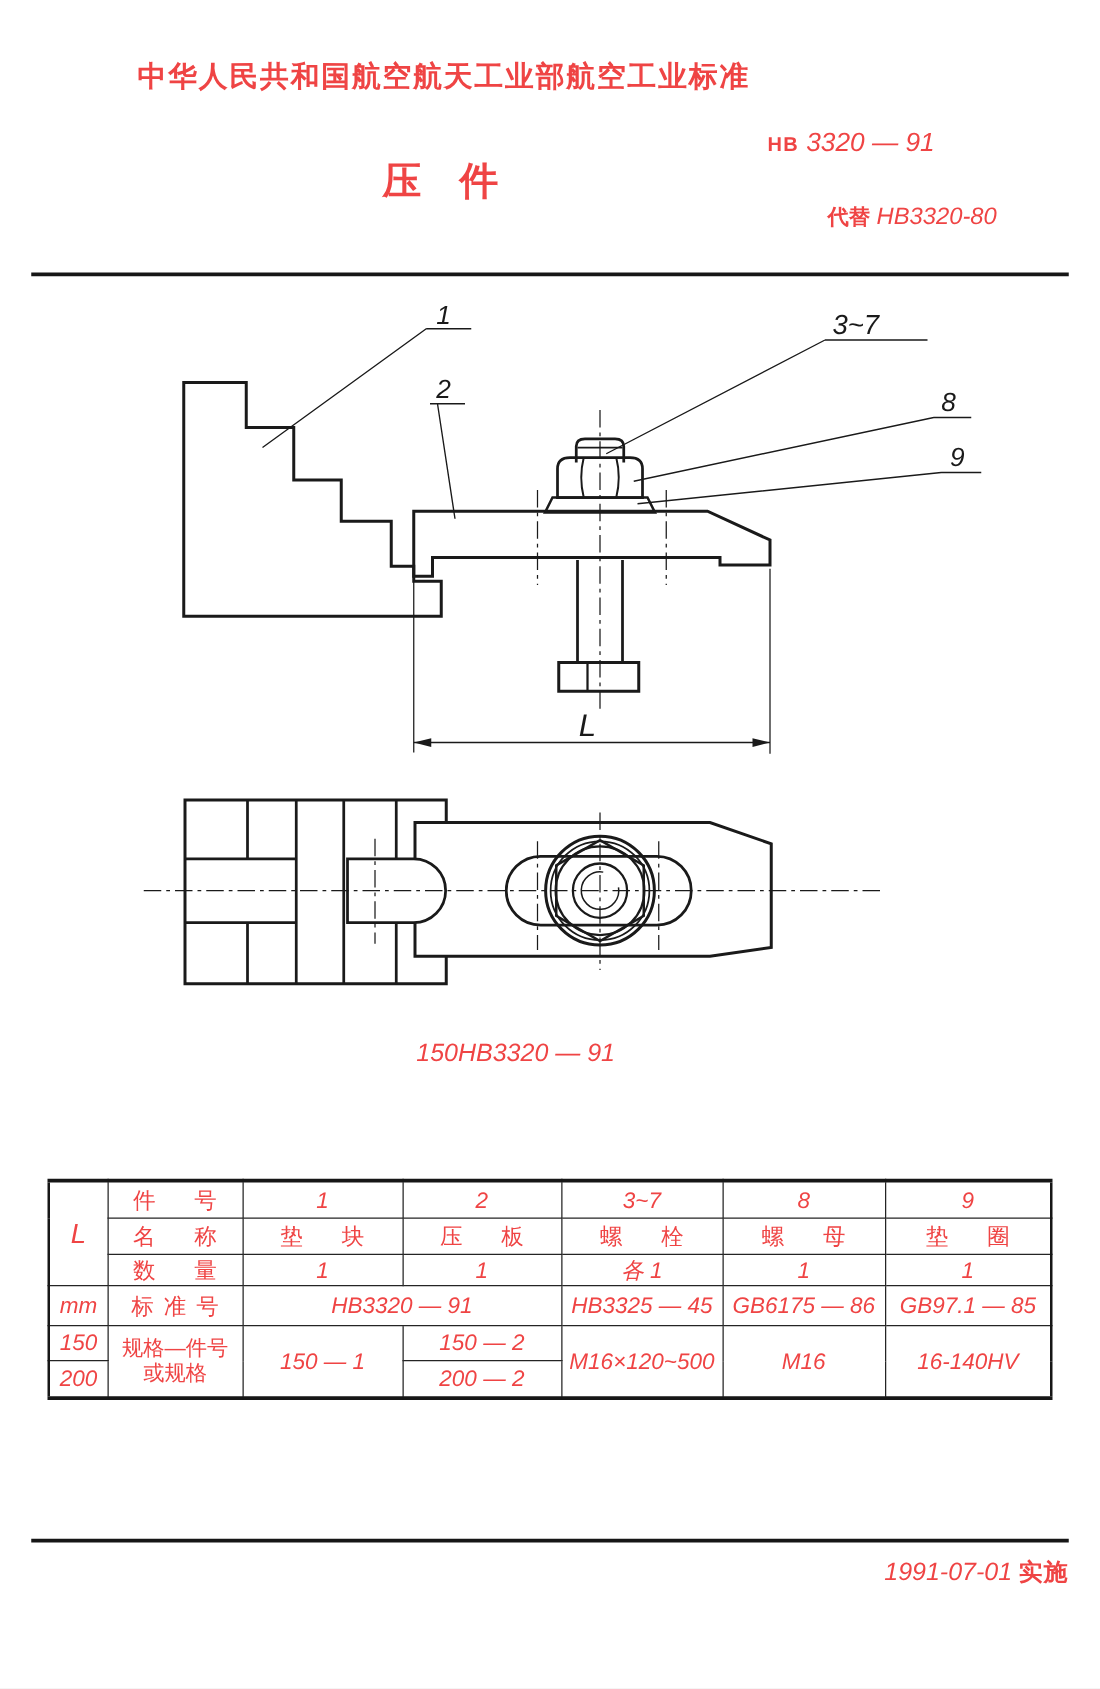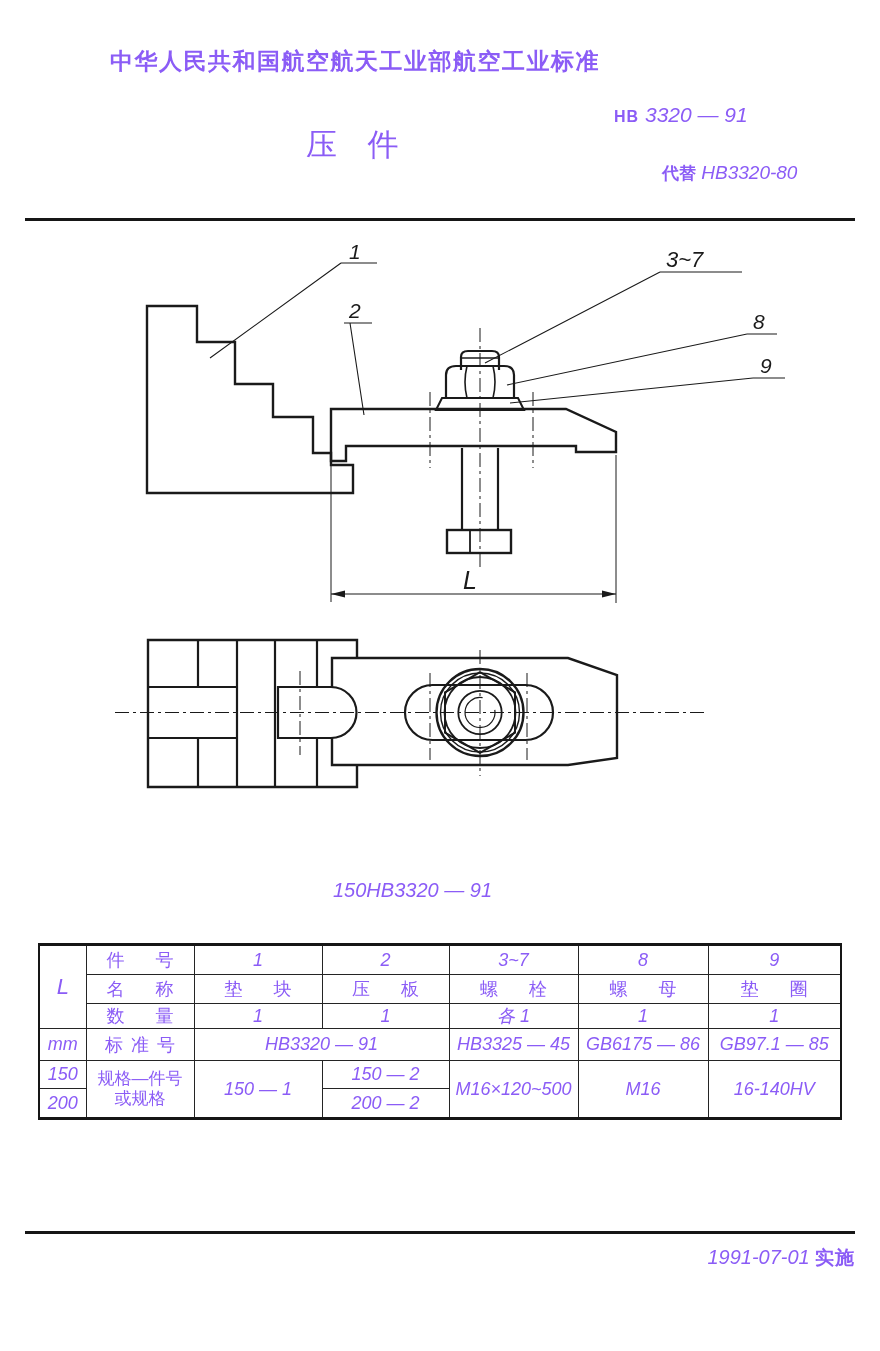--- a/index.html
+++ b/index.html
@@ -1,35 +1,35 @@
 <!DOCTYPE html>
 <html><head>
 <meta charset="utf-8">
 <style>
   html,body { margin:0; padding:0; background:#e8e8e8; }
   .page {
     position:relative; width:880px; height:1351px; margin:0 auto;
     background:#ffffff; overflow:hidden;
-    font-family:"Liberation Sans", sans-serif; color:#8b5cf6;
+    font-family:"Liberation Sans", sans-serif; color:#ef4444;
   }
   .abs { position:absolute; }
   .bold { font-weight:bold; }
   .hw { font-style:italic; }               
   .rule { position:absolute; background:#161616; }
   
   .org-line { left:110px; top:46px; font-size:23px; font-weight:bold; letter-spacing:1.5px; }
-  .doc-title { left:306px; top:124px; font-size:31px; font-weight:normal; letter-spacing:11px; }
+  .doc-title { left:306px; top:124px; font-size:31px; font-weight:bold; letter-spacing:11px; }
   .std-line { left:614px; top:103px; font-size:21px; }
   .std-prefix { font-size:16px; font-weight:bold; letter-spacing:1px; }
   .replace-line { left:618px; top:162px; font-size:19px;margin-left:44px; }
   .replace-label { font-size:17px; font-weight:bold; }
   
   .ex-line1 { left:218px; top:842px; font-size:21px; }
   .ex-line1 .hw { font-size:20px; }
-  .ex-line2 { left:333px; top:879px; font-size:20px; }
+  .ex-line2 { left:333px; top:832px; font-size:20px; }
   
   .tech-note { left:103px; top:1136px; font-size:21px; }
   
   .footer-left  { left:25px;  top:1245px; font-size:19px; }
   .footer-right { right:25px; top:1245px; font-size:19px; text-align:right; }
   .footer-left .bold, .footer-right .bold { letter-spacing:1px; }
   .footer-left .hw, .footer-right .hw { font-size:20px; }
   
   table.parts {
     position:absolute; left:38px; top:943px; width:802px; height:170px;

